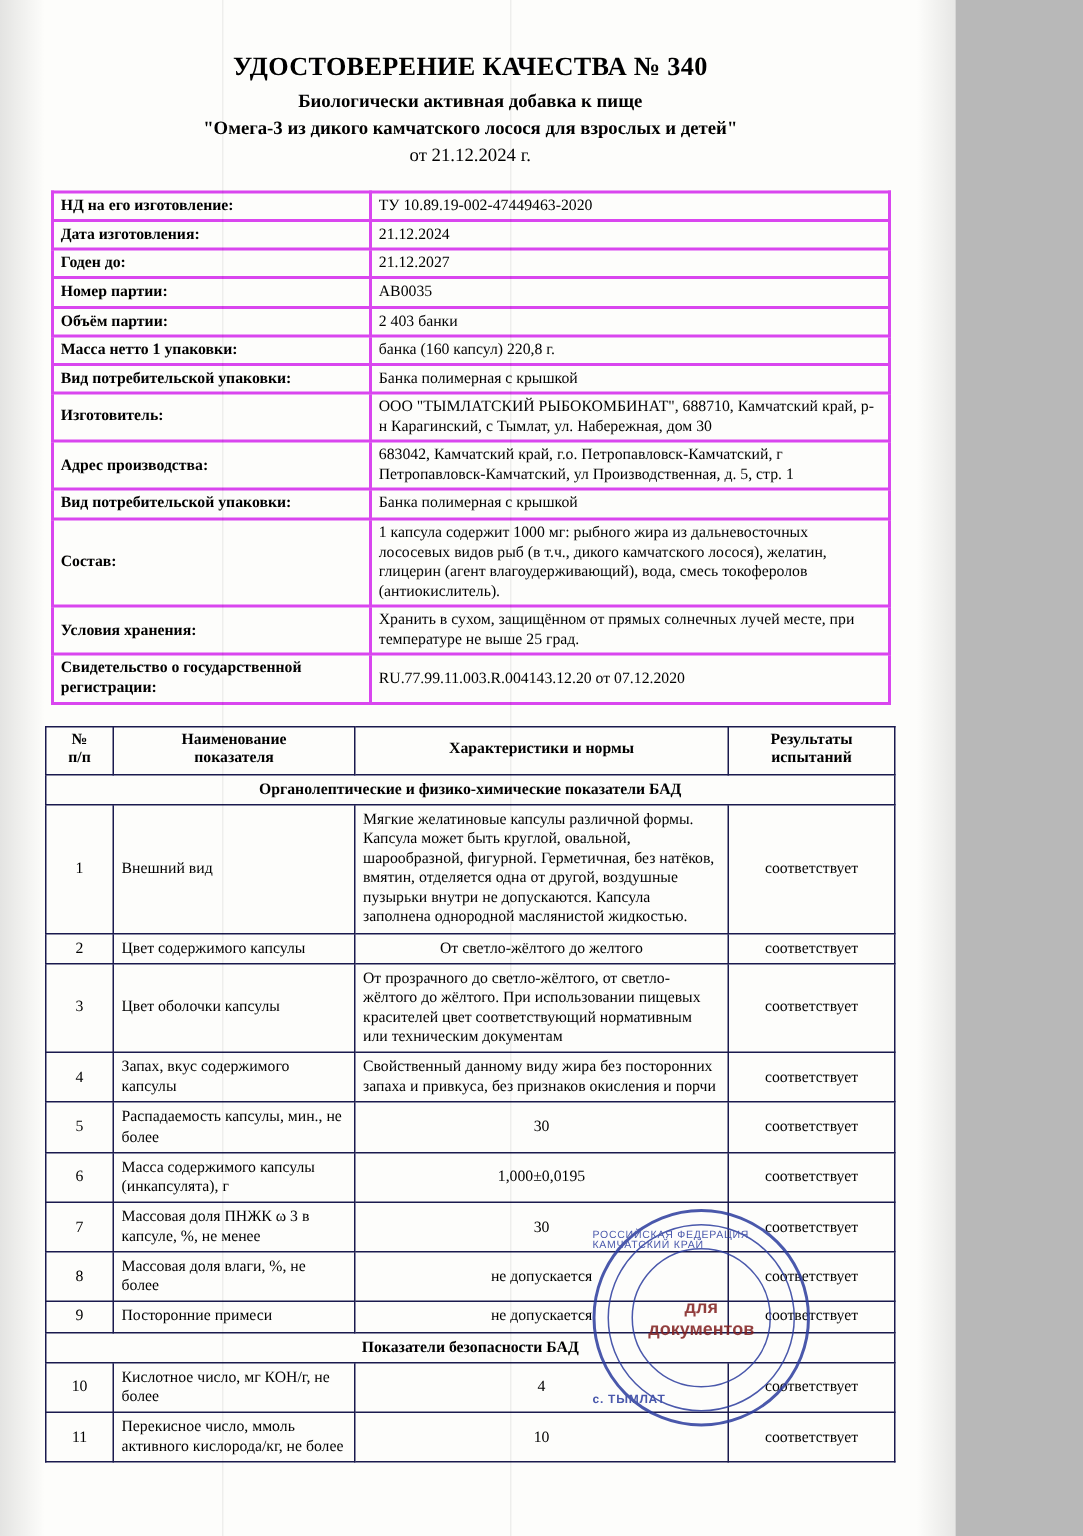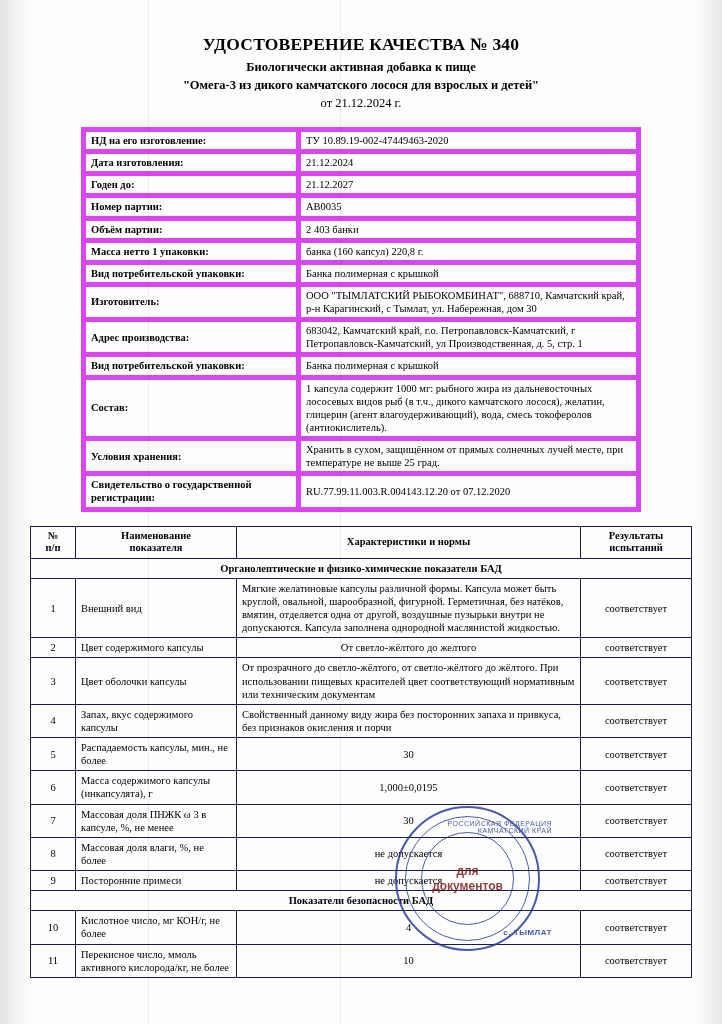--- a/index.html
+++ b/index.html
@@ -8,25 +8,25 @@
     background: #b8b8b8;
   }
   body {
     width: 722px;
     height: 1024px;
     overflow: hidden;
     font-family: "Liberation Serif", serif;
   }
   .page {
     position: relative;
-    width: 722px;
+    width: 637px;
     height: 1024px;
     background: #fdfdfb;
     box-sizing: border-box;
-    padding: 34px 30px 0 30px;
+    padding: 34px 40px 0 30px;
     overflow: hidden;
   }
   
   .page:before {
     content: "";
     position: absolute;
     left: 0; top: 0; bottom: 0;
     width: 30px;
     background: linear-gradient(to right, rgba(0,0,0,0.10), rgba(0,0,0,0.00));
     pointer-events: none;
@@ -72,21 +72,21 @@
     border-collapse: collapse;
     width: 100%;
     font-size: 10.5px;
   }
   .info-table {
     width: 560px;
     margin: 0 auto 14px auto;
     table-layout: fixed;
   }
   .info-table td {
-    border: 5px solid #d946ef;
+    border: 2px solid #d946ef;
     padding: 2px 5px;
     vertical-align: top;
     line-height: 1.25;
   }
   .info-table td.k {
     width: 200px;
     font-weight: bold;
   }
   .info-table tr.mid td.k {
     vertical-align: middle;
@@ -161,23 +161,23 @@
     transform: translateY(-50%);
     text-align: center;
     color: #7f1d1d;
     font-family: "Liberation Sans", sans-serif;
     font-weight: bold;
     font-size: 12px;
     line-height: 1.25;
   }
   .stamp .arc-top, .stamp .arc-bottom {
     position: absolute;
-    left: 12px;
+    left: 0;
     width: 100%;
-    text-align: right;
+    text-align: left;
     color: #2b3c9e;
     font-family: "Liberation Sans", sans-serif;
     font-size: 7px;
     letter-spacing: 0.5px;
   }
   .stamp .arc-top { top: 14px; }
   .stamp .arc-bottom { bottom: 14px; font-size: 8px; font-weight: bold; }
 
   
   .fold {

